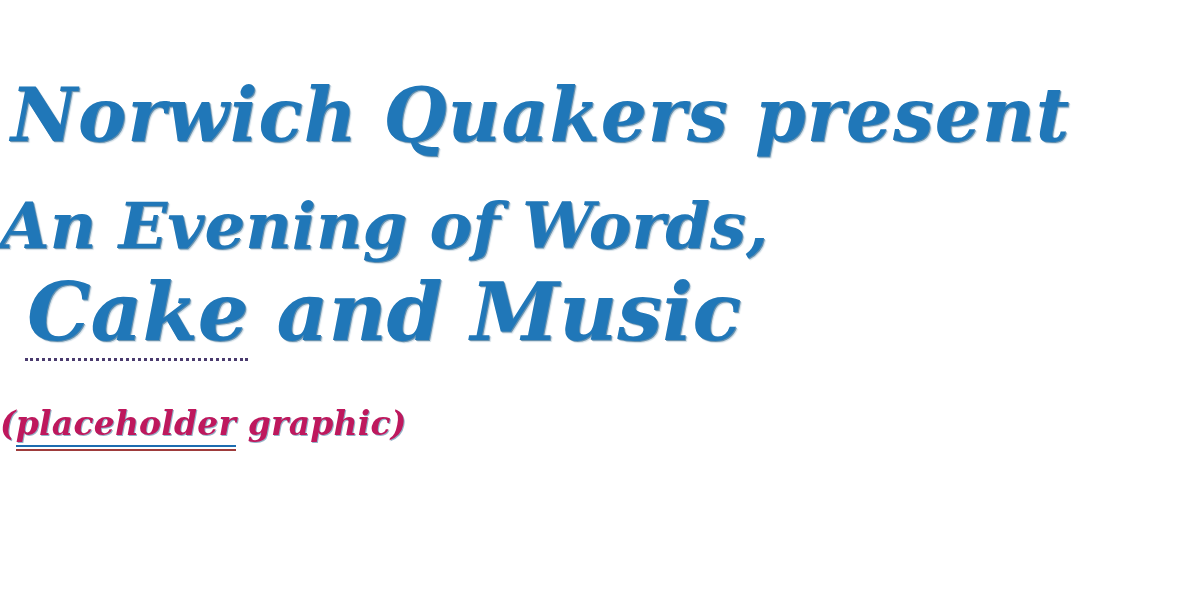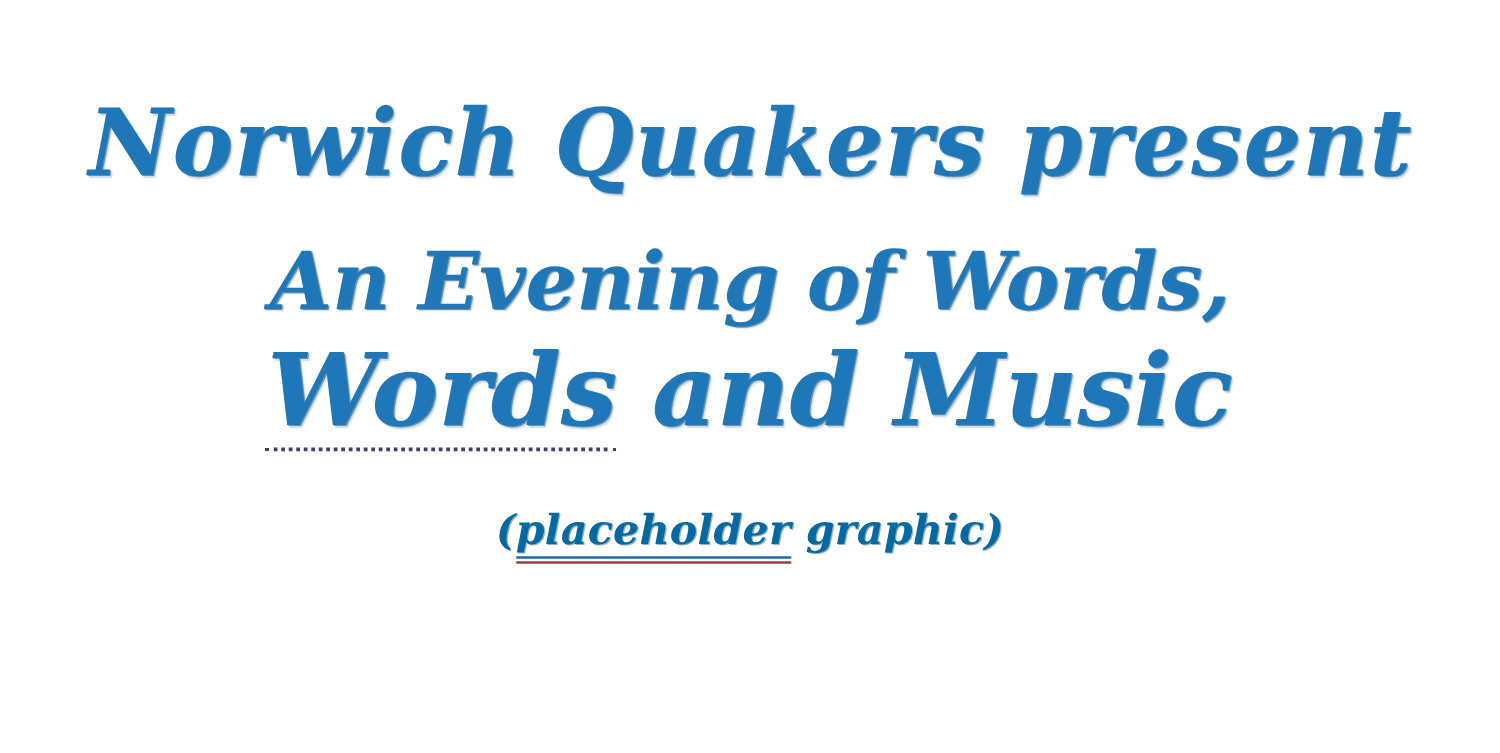--- a/index.html
+++ b/index.html
@@ -15,21 +15,21 @@
     overflow: hidden;
   }
 
   #flyer {
     position: relative;
     width: 1200px;
     height: 602px;
     background: #ffffff;
     display: flex;
     flex-direction: column;
-    align-items: center;
+    align-items: flex-start;
   }
 
   
   .script {
     font-family: "DejaVu Serif", serif;
     font-style: italic;
     font-weight: bold;
     color: #2077b8;
     text-align: center;
     white-space: nowrap;
@@ -81,21 +81,21 @@
     border-bottom: 3px dotted #4a3b6e;
   }
 
   
   #line-placeholder {
     margin-top: 52px;
     font-family: "DejaVu Serif", serif;
     font-style: italic;
     font-weight: bold;
     font-size: 33px;
-    color: #0369a1;
+    color: #be185d;
     text-align: center;
     white-space: nowrap;
     letter-spacing: 0.2px;
     text-shadow: 1px 1px 0 rgba(18, 83, 130, 0.45);
   }
 
   
   .double-underline {
     position: relative;
     display: inline-block;
@@ -123,19 +123,19 @@
 <body>
 
 <div id="flyer">
 
   <div class="script" id="line-presenter">Norwich Quakers present</div>
 
   <div id="line-title-block">
 
     <div class="script" id="line-title-1">An Evening of Words,</div>
 
-    <div class="script" id="line-title-2"><span class="dotted-underline">Words</span><span> and Music</span></div>
+    <div class="script" id="line-title-2"><span class="dotted-underline">Cake</span><span> and Music</span></div>
 
   </div>
 
   <div id="line-placeholder"><span>(</span><span class="double-underline">placeholder</span><span> graphic</span><span>)</span></div>
 
 </div>
 
 </body></html>

